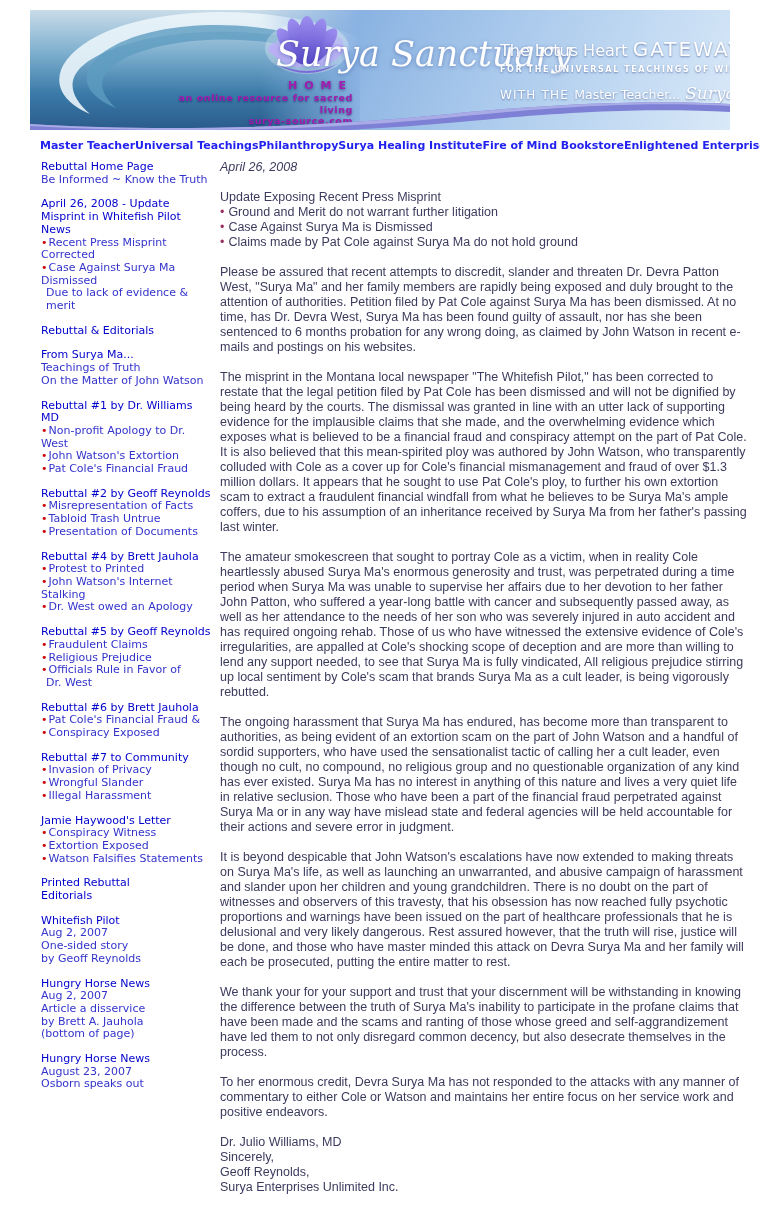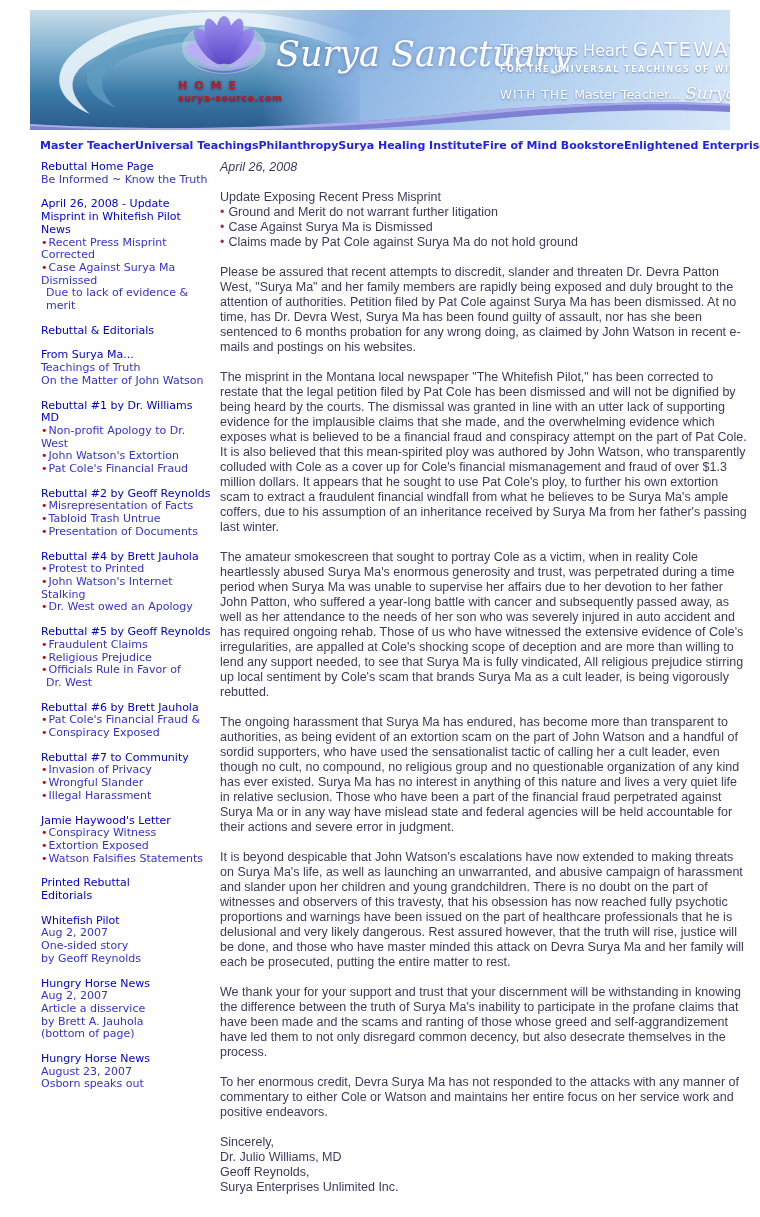--- a/index.html
+++ b/index.html
@@ -4,21 +4,21 @@
 <style>
   html,body{margin:0;padding:0;background:#fff;}
   body{width:760px;font-family:"DejaVu Sans",sans-serif;}
   a{cursor:pointer;}
 
   
   .banner{position:relative;width:700px;height:120px;margin:10px auto 0;overflow:hidden;}
   .banner-bg{position:absolute;inset:0;
     background:linear-gradient(115deg,#5e8cc6 0%,#7da9dd 35%,#a9c9ec 65%,#d9e9f8 100%);}
   .ocean{position:absolute;left:0;top:0;width:330px;height:120px;}
-  .lotus-wrap{position:absolute;left:148px;top:6px;width:175px;text-align:left;color:#b91c1c;}
+  .lotus-wrap{position:absolute;left:148px;top:6px;width:175px;text-align:right;color:#a21caf;}
   .home{font-size:11px;font-weight:bold;letter-spacing:7px;margin-top:1px;text-shadow:0 1px 3px rgba(10,20,80,.6);}
   .tag{font-size:9.5px;font-weight:bold;letter-spacing:.6px;text-shadow:0 1px 2px rgba(10,20,80,.6);line-height:11.5px;}
   .brand{position:absolute;left:246px;top:24px;font-family:"DejaVu Serif",serif;font-style:italic;
     font-size:35px;color:#fff;text-shadow:0 1px 4px rgba(40,60,140,.45);white-space:nowrap;}
   .hdr-right{position:absolute;left:470px;top:27px;width:228px;color:#fff;text-align:center;
     text-shadow:0 1px 2px rgba(30,50,120,.5);}
   .gateway-line{font-size:16px;white-space:nowrap;}
   .gateway-line .emph{font-size:20px;letter-spacing:2px;}
   .subtitle{font-size:8px;letter-spacing:1.6px;text-transform:uppercase;margin-top:4px;font-weight:bold;white-space:nowrap;}
   .with-line{margin-top:9px;white-space:nowrap;}
@@ -86,20 +86,21 @@
       <ellipse cx="46" cy="28" rx="8" ry="20" transform="rotate(-62 46 50)" fill="#b9aef5" opacity=".9"></ellipse>
       <ellipse cx="46" cy="28" rx="8" ry="20" transform="rotate(62 46 50)" fill="#b9aef5" opacity=".9"></ellipse>
       <ellipse cx="46" cy="25" rx="8" ry="22" transform="rotate(-38 46 50)" fill="url(#pet)"></ellipse>
       <ellipse cx="46" cy="25" rx="8" ry="22" transform="rotate(38 46 50)" fill="url(#pet)"></ellipse>
       <ellipse cx="46" cy="23" rx="8" ry="23" transform="rotate(-19 46 50)" fill="url(#pet)"></ellipse>
       <ellipse cx="46" cy="23" rx="8" ry="23" transform="rotate(19 46 50)" fill="url(#pet)"></ellipse>
       <ellipse cx="46" cy="24" rx="9" ry="24" fill="url(#pet)"></ellipse>
       <path d="M16,48 Q46,62 76,48 Q62,57 46,57 Q30,57 16,48 Z" fill="#7b6ad8"></path>
     </svg>
     <div class="home">HOME</div>
+    <div class="tag">an online resource for sacred living</div>
     <div class="tag">surya-source.com</div>
   </div>
 
   <div class="brand">Surya Sanctuary</div>
 
   <div class="hdr-right">
     <div class="gateway-line">
       <span>The Lotus Heart</span>
       <span class="emph">GATEWAY</span>
     </div>
@@ -245,19 +246,19 @@
 
     <p>Please be assured that recent attempts to discredit, slander and threaten Dr. Devra Patton West, "Surya Ma" and her family members are rapidly being exposed and duly brought to the attention of authorities. Petition filed by Pat Cole against Surya Ma has been dismissed. At no time, has Dr. Devra West, Surya Ma has been found guilty of assault, nor has she been sentenced to 6 months probation for any wrong doing, as claimed by John Watson in recent e-mails and postings on his websites.</p>
     <p>The misprint in the Montana local newspaper "The Whitefish Pilot," has been corrected to restate that the legal petition filed by Pat Cole has been dismissed and will not be dignified by being heard by the courts. The dismissal was granted in line with an utter lack of supporting evidence for the implausible claims that she made, and the overwhelming evidence which exposes what is believed to be a financial fraud and conspiracy attempt on the part of Pat Cole. It is also believed that this mean-spirited ploy was authored by John Watson, who transparently colluded with Cole as a cover up for Cole's financial mismanagement and fraud of over $1.3 million dollars. It appears that he sought to use Pat Cole's ploy, to further his own extortion scam to extract a fraudulent financial windfall from what he believes to be Surya Ma's ample coffers, due to his assumption of an inheritance received by Surya Ma from her father's passing last winter.</p>
     <p>The amateur smokescreen that sought to portray Cole as a victim, when in reality Cole heartlessly abused Surya Ma's enormous generosity and trust, was perpetrated during a time period when Surya Ma was unable to supervise her affairs due to her devotion to her father John Patton, who suffered a year-long battle with cancer and subsequently passed away, as well as her attendance to the needs of her son who was severely injured in auto accident and has required ongoing rehab. Those of us who have witnessed the extensive evidence of Cole's irregularities, are appalled at Cole's shocking scope of deception and are more than willing to lend any support needed, to see that Surya Ma is fully vindicated, All religious prejudice stirring up local sentiment by Cole's scam that brands Surya Ma as a cult leader, is being vigorously rebutted.</p>
     <p>The ongoing harassment that Surya Ma has endured, has become more than transparent to authorities, as being evident of an extortion scam on the part of John Watson and a handful of sordid supporters, who have used the sensationalist tactic of calling her a cult leader, even though no cult, no compound, no religious group and no questionable organization of any kind has ever existed. Surya Ma has no interest in anything of this nature and lives a very quiet life in relative seclusion. Those who have been a part of the financial fraud perpetrated against Surya Ma or in any way have mislead state and federal agencies will be held accountable for their actions and severe error in judgment.</p>
     <p>It is beyond despicable that John Watson's escalations have now extended to making threats on Surya Ma's life, as well as launching an unwarranted, and abusive campaign of harassment and slander upon her children and young grandchildren. There is no doubt on the part of witnesses and observers of this travesty, that his obsession has now reached fully psychotic proportions and warnings have been issued on the part of healthcare professionals that he is delusional and very likely dangerous. Rest assured however, that the truth will rise, justice will be done, and those who have master minded this attack on Devra Surya Ma and her family will each be prosecuted, putting the entire matter to rest.</p>
     <p>We thank your for your support and trust that your discernment will be withstanding in knowing the difference between the truth of Surya Ma's inability to participate in the profane claims that have been made and the scams and ranting of those whose greed and self-aggrandizement have led them to not only disregard common decency, but also desecrate themselves in the process.</p>
     <p>To her enormous credit, Devra Surya Ma has not responded to the attacks with any manner of commentary to either Cole or Watson and maintains her entire focus on her service work and positive endeavors.</p>
 
     <div class="sig">
+      <div>Dr. Julio Williams, MD</div>
       <div>Sincerely,</div>
-      <div>Dr. Julio Williams, MD</div>
       <div>Geoff Reynolds,</div>
       <div>Surya Enterprises Unlimited Inc.</div>
     </div>
   </div>
 </div>
 
 </body></html>

